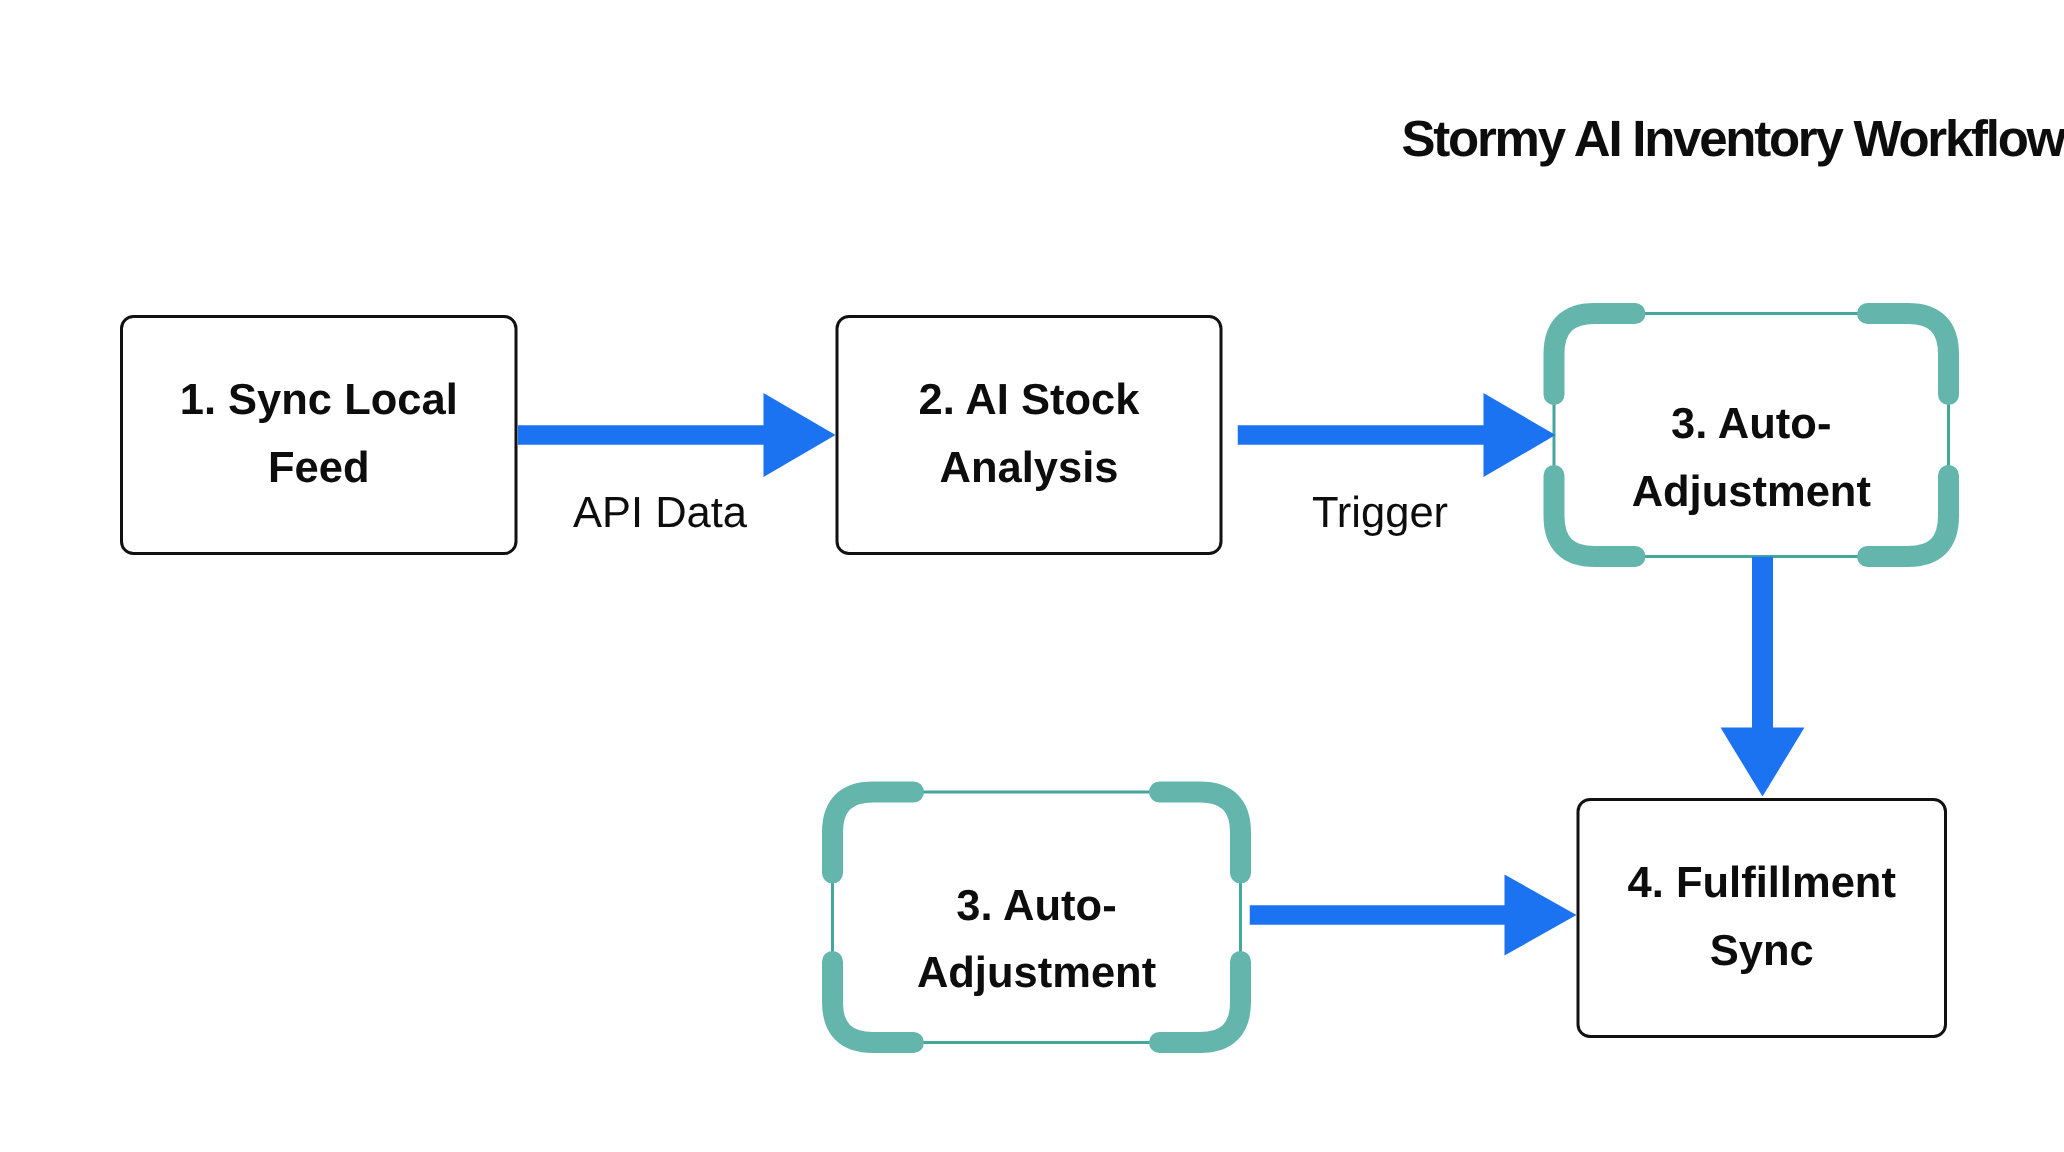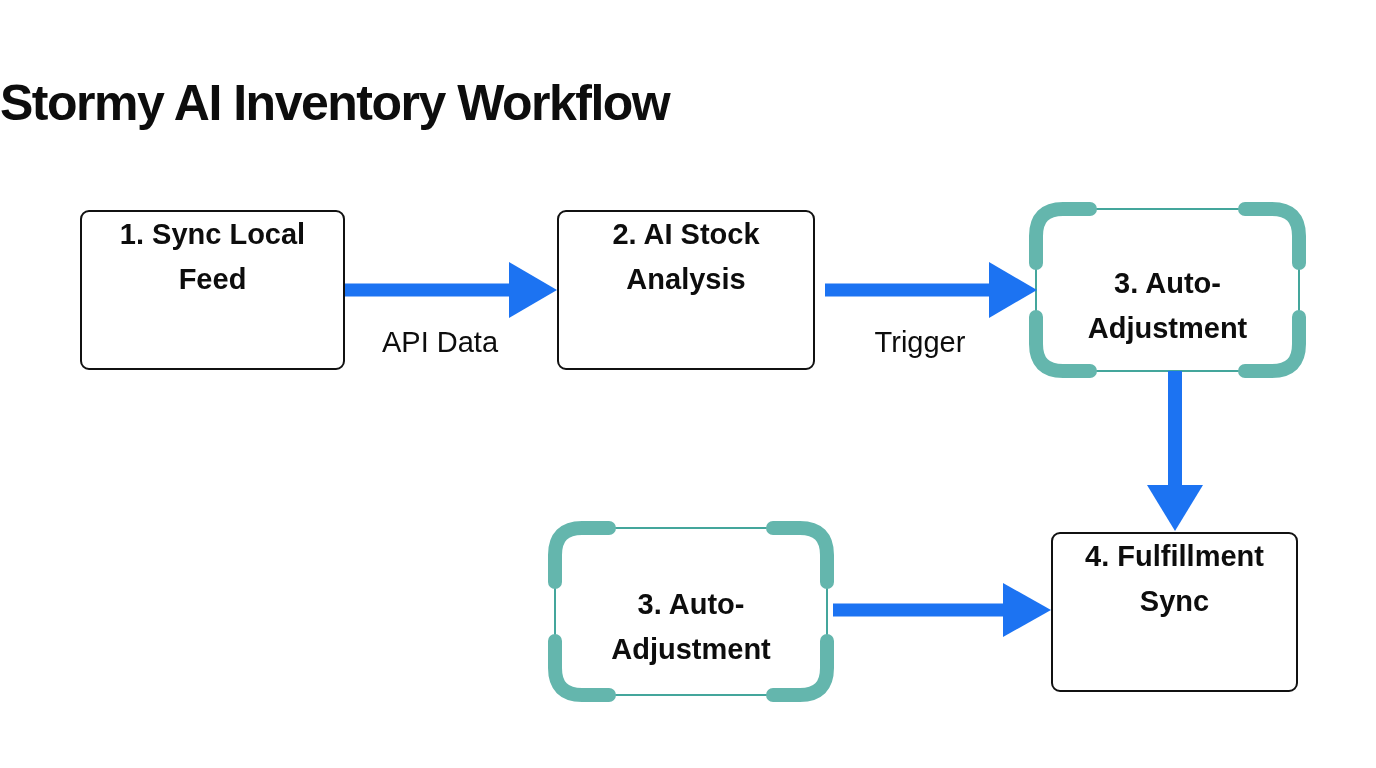--- a/index.html
+++ b/index.html
@@ -14,29 +14,30 @@
     background: #ffffff;
     overflow: hidden;
     font-family: "Liberation Sans", sans-serif;
     color: var(--text, #0d0d0d);
   }
   .title {
     position: absolute;
     top: 74px;
     left: 0;
     width: 1376px;
-    text-align: left;
-    font-size: 50px;
+    text-align: right;
+    font-size: 34px;
     font-weight: 700;
     letter-spacing: -1.5px;
     color: var(--text, #0d0d0d);
   }
   .node {
     position: absolute;
     display: flex;
+    align-items: center;
     justify-content: center;
     text-align: center;
     font-weight: 700;
     font-size: 29px;
     line-height: 1.55;
     color: var(--text, #0d0d0d);
   }
   .node.plain {
     background: #ffffff;
     border: 2.5px solid var(--node-border, #111111);

